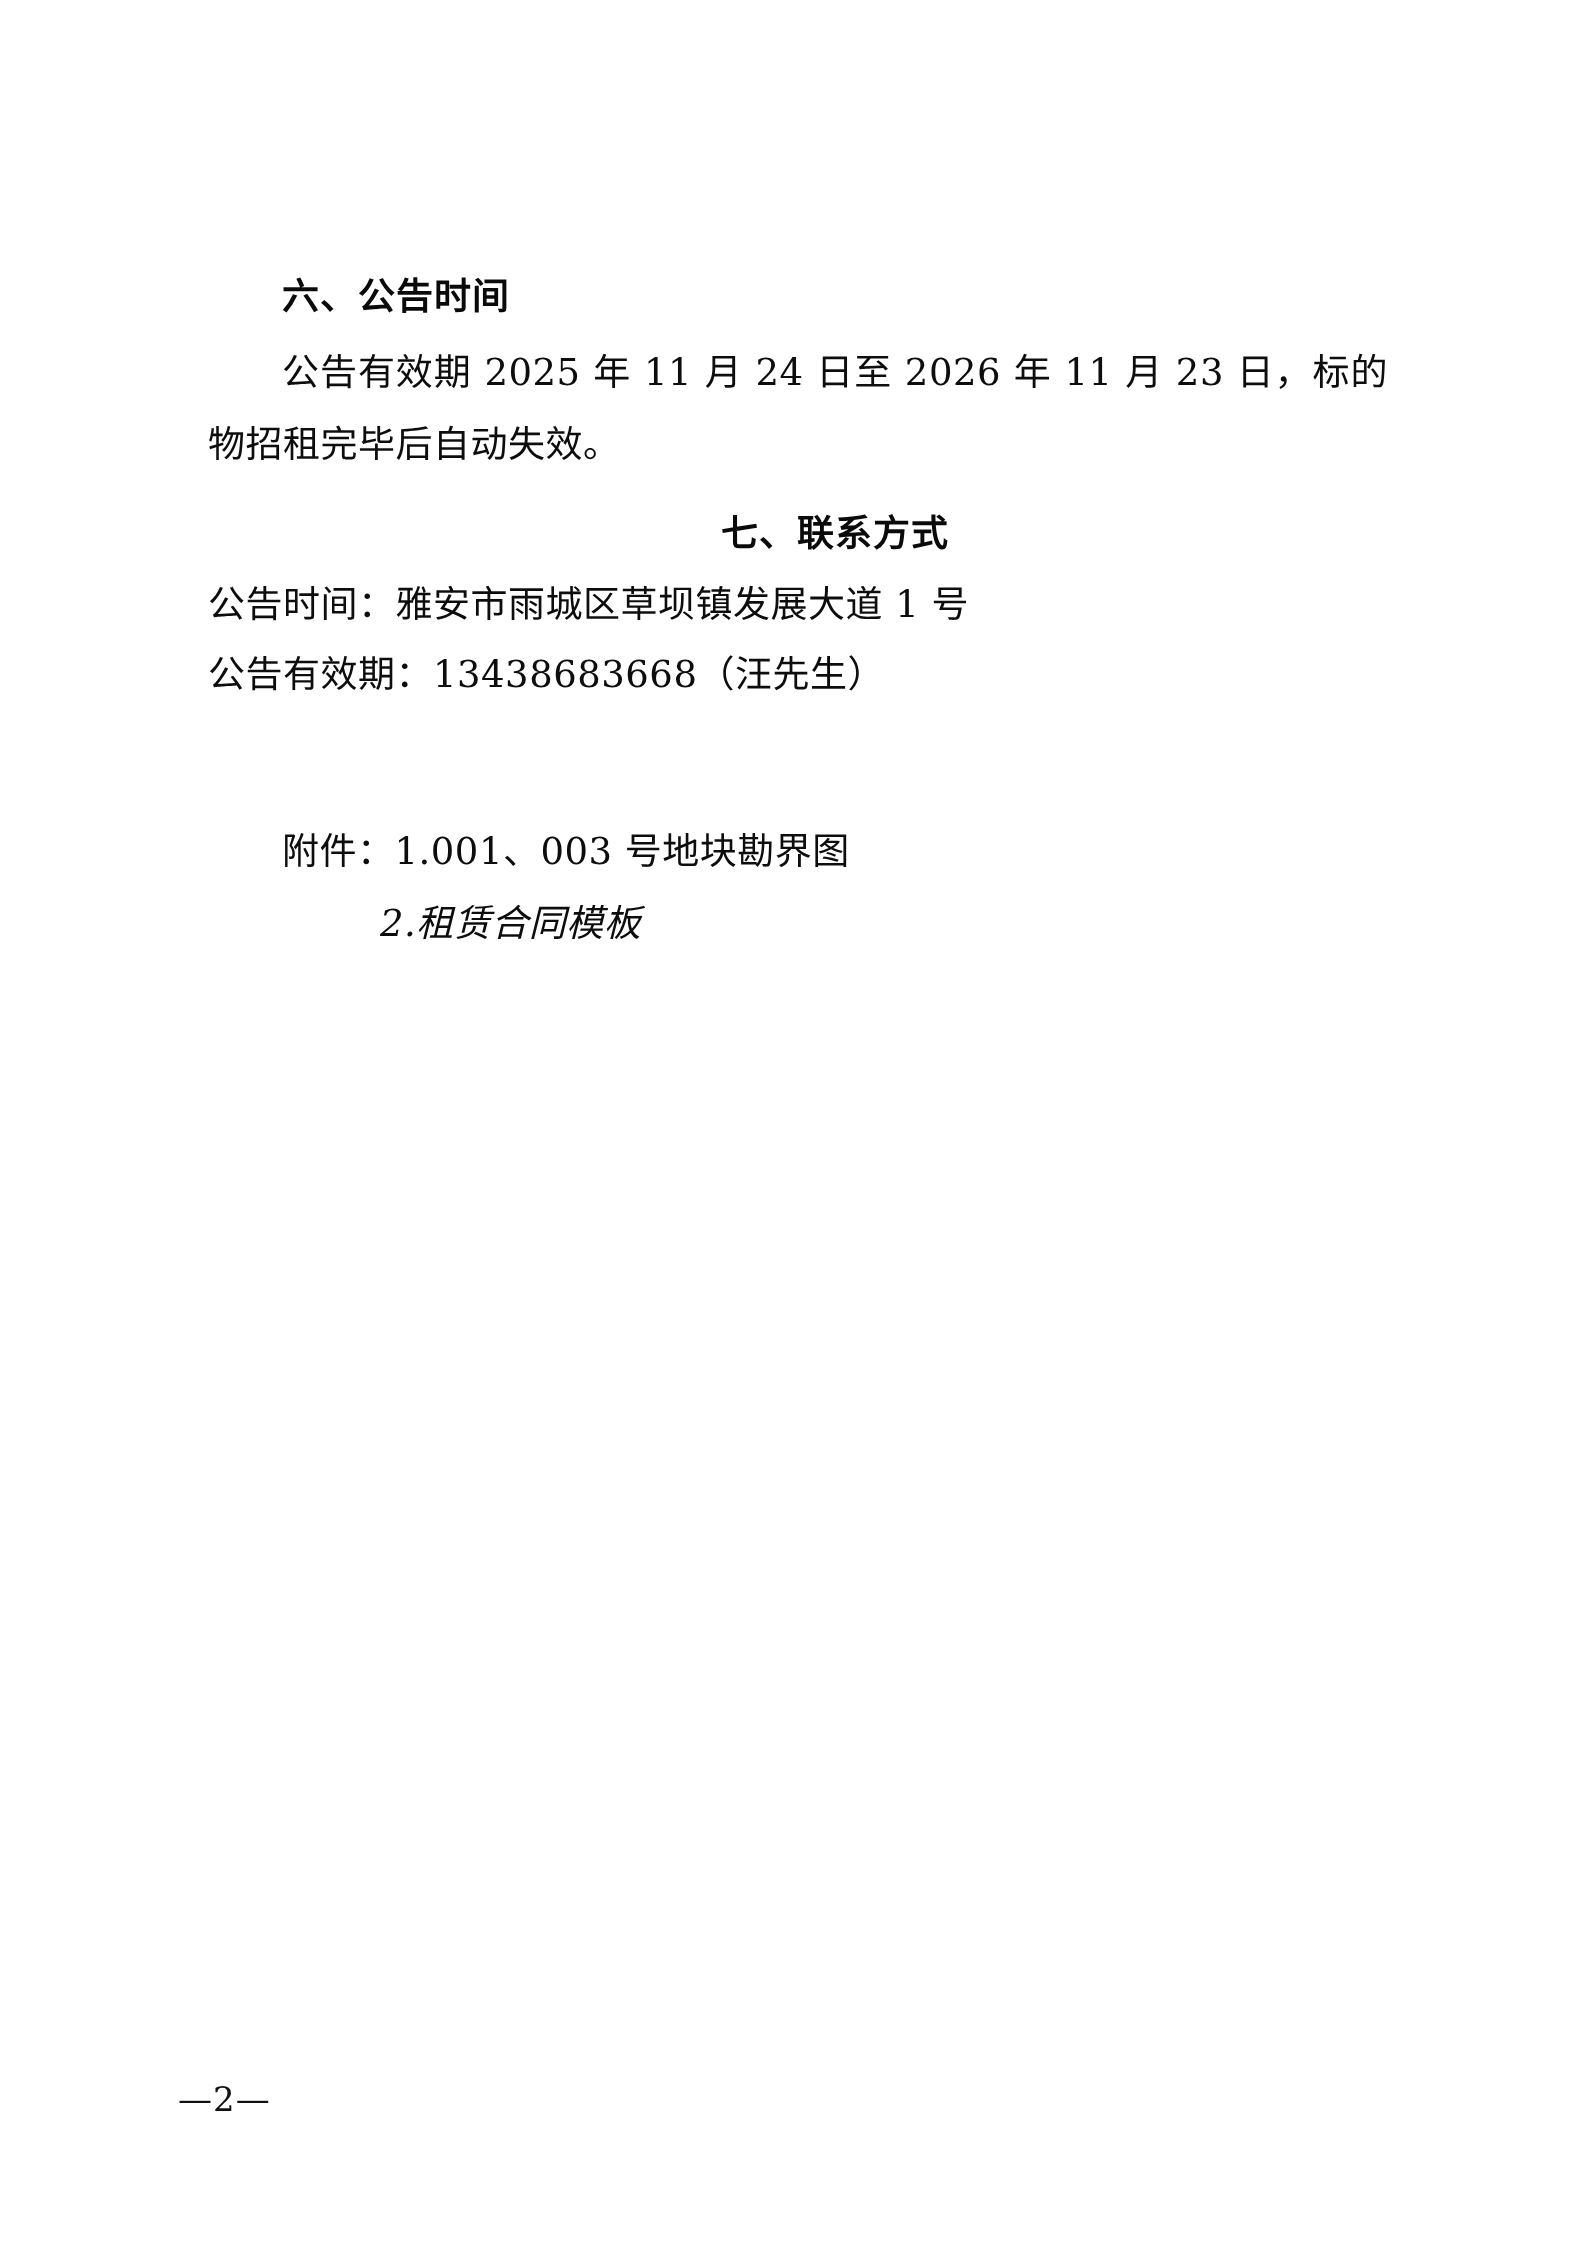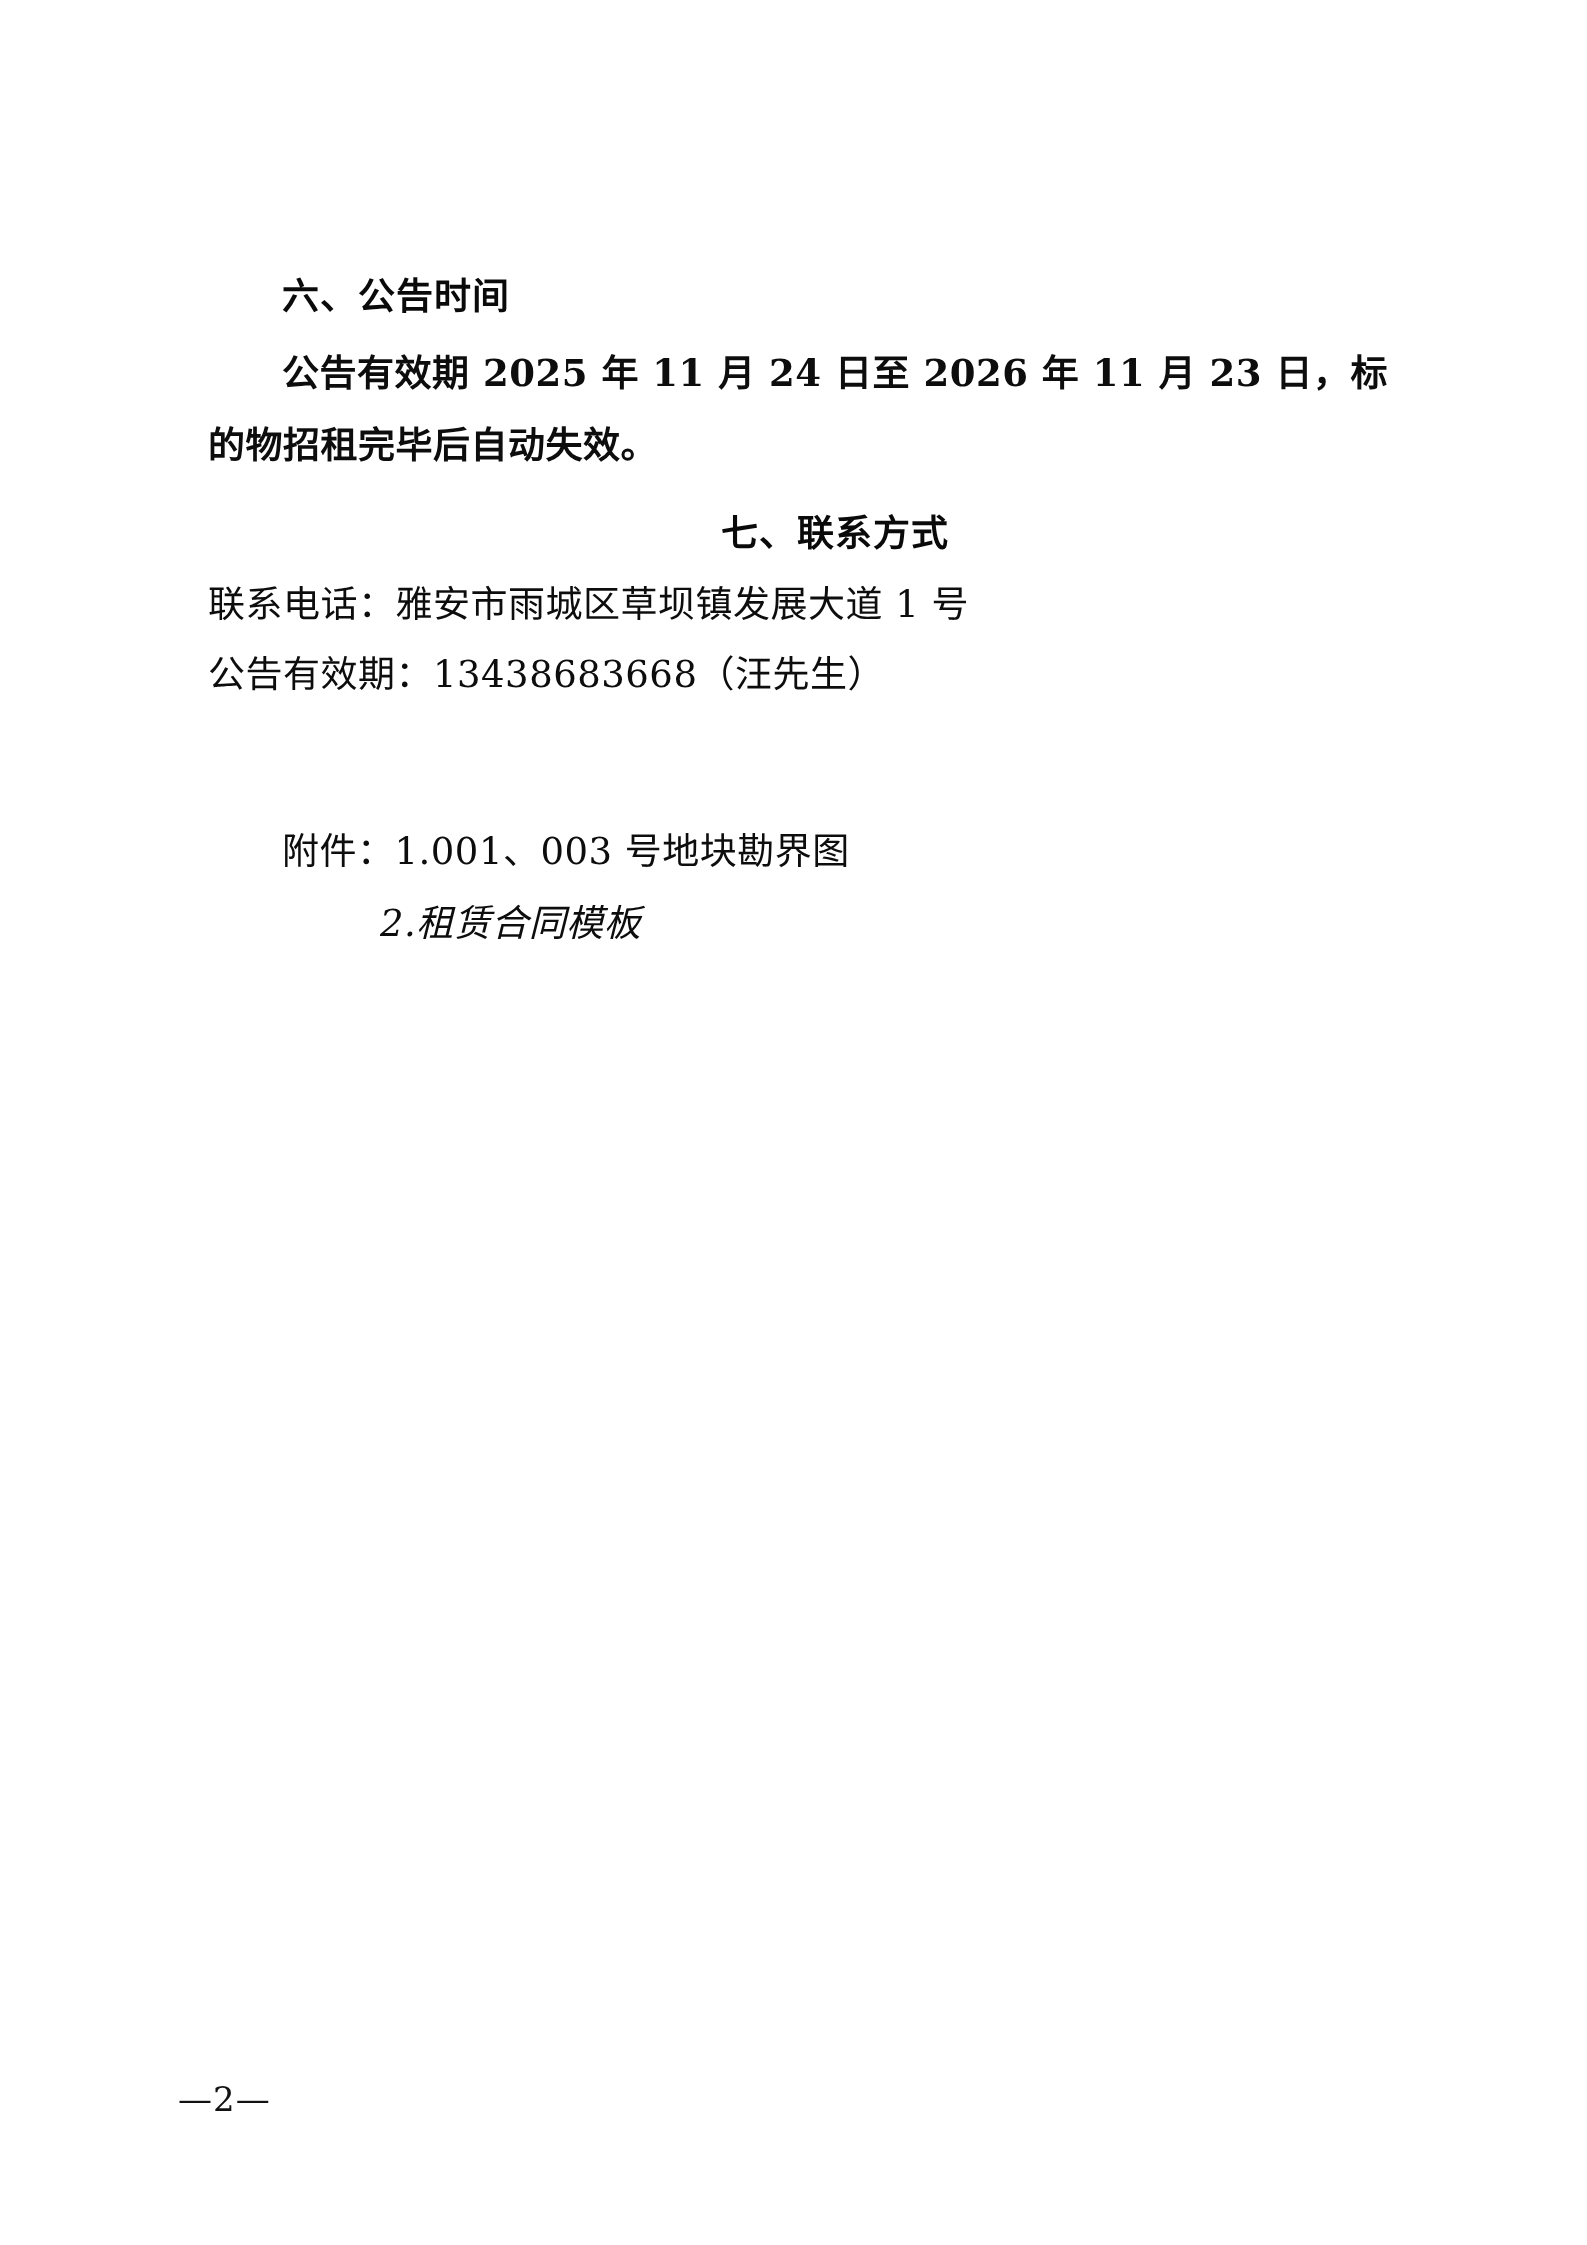--- a/index.html
+++ b/index.html
@@ -49,21 +49,20 @@
     padding: 0;
     letter-spacing: 0.5px;
     text-align: justify;
     text-justify: inter-ideograph;
   }
   .indent2 {
     text-indent: 74px;
   }
   .gap-after-heading {
     margin-top: 22px;
-    font-weight: bold;
   }
   .section-gap {
     margin-top: 34px;
     text-align: center;
   }
   .contact-line {
     font-size: 37px;
     line-height: 70px;
     margin: 0;
     padding: 0;
@@ -107,21 +106,21 @@
   <div class="content">
 
     <h2 class="heading">六、公告时间</h2>
 
     <p class="para indent2 gap-after-heading">公告有效期 2025 年 11 月 24 日至 2026 年 11 月 23 日，标的物招租完毕后自动失效。</p>
 
     <h2 class="heading section-gap">七、联系方式</h2>
 
     <div class="contact-block">
       <p class="contact-line indent2">
-        <span>联系电话：</span><span>雅安市雨城区草坝镇发展大道 1 号</span>
+        <span>公告时间：</span><span>雅安市雨城区草坝镇发展大道 1 号</span>
       </p>
       <p class="contact-line indent2">
         <span>公告有效期：</span><span class="nowrap">13438683668（汪先生）</span>
       </p>
     </div>
 
     <div class="attach-block">
       <p class="attach-line indent2">
         <span>附件：</span><span>1.001、003 号地块勘界图</span>
       </p>

